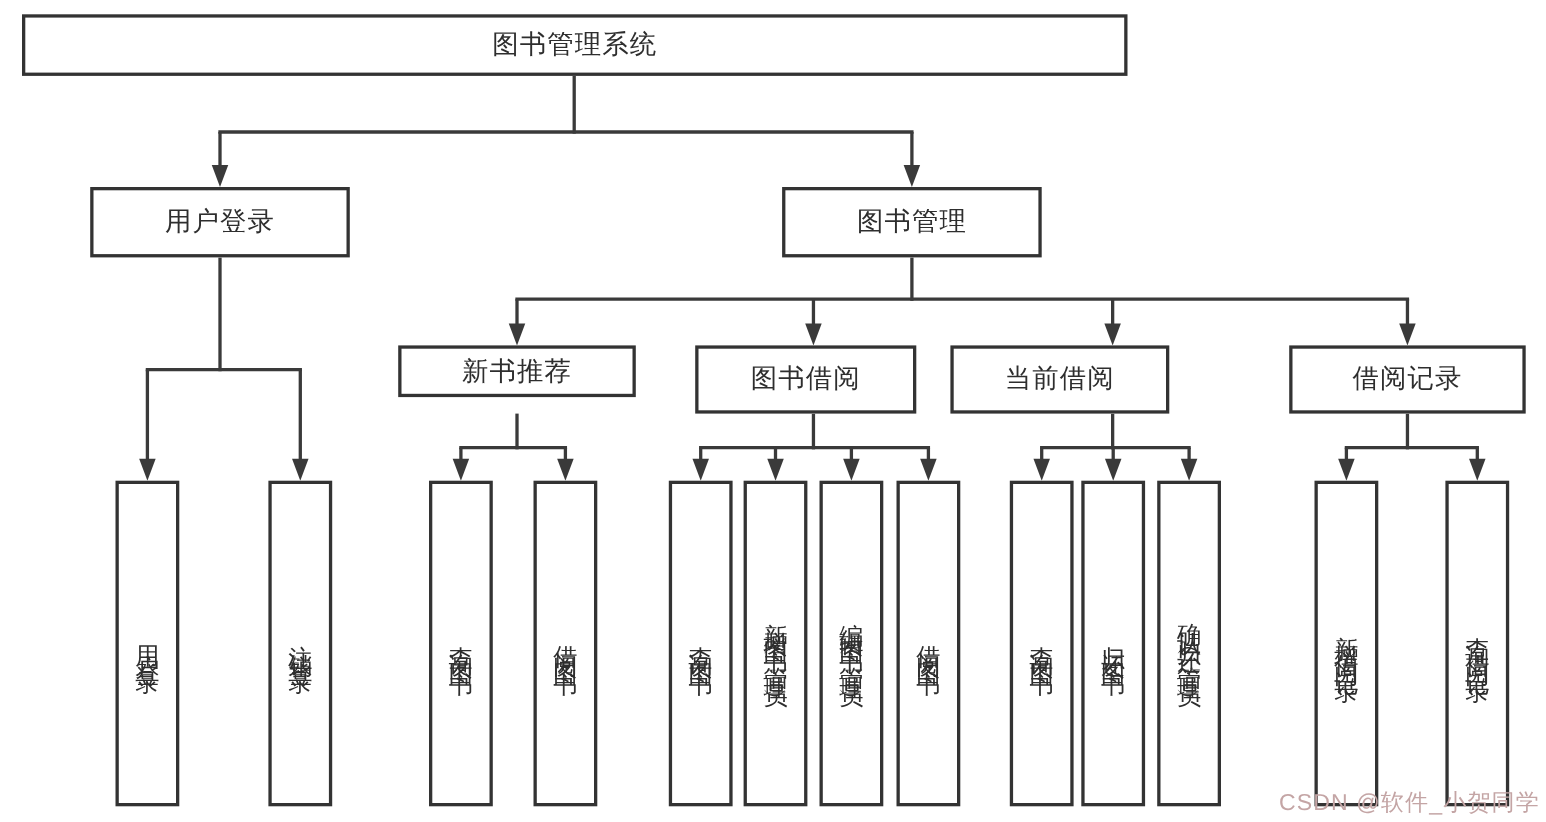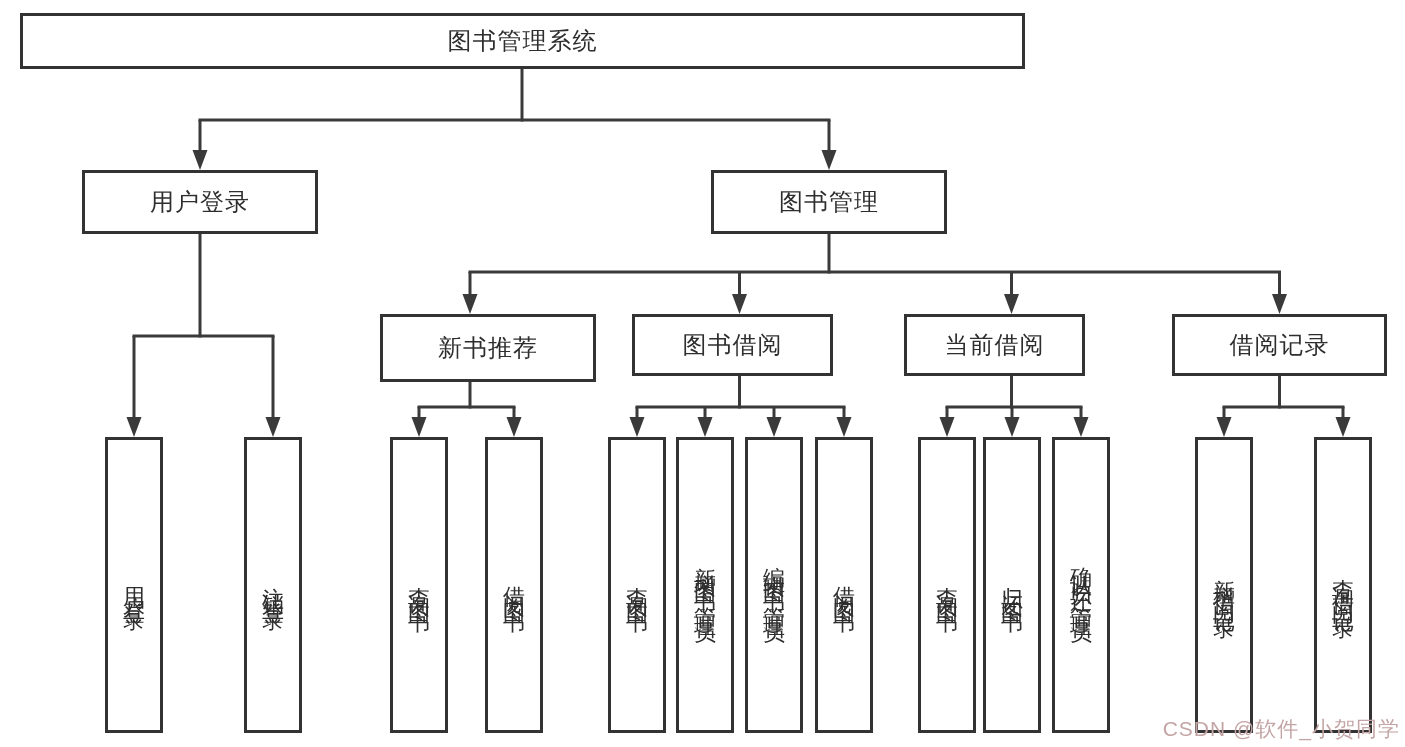--- a/index.html
+++ b/index.html
@@ -96,23 +96,23 @@
     <polygon points="1224,437 1216.5,417 1231.5,417"></polygon>
     <polygon points="1343,437 1335.5,417 1350.5,417"></polygon>
   </g>
 </svg>
 
 <div class="box" style="left:20px;top:13px;width:1005px;height:56px;text-align:center;">图书管理系统</div>
 
 <div class="box" style="left:82px;top:170px;width:236px;height:64px;">用户登录</div>
 <div class="box" style="left:711px;top:170px;width:236px;height:64px;text-align:right;">图书管理</div>
 
-<div class="box" style="left:362px;top:314px;width:216px;height:68px;margin-left:18px;">新书推荐</div>
+<div class="box" style="left:362px;top:314px;width:216px;height:47px;">新书推荐</div>
 <div class="box" style="left:632px;top:314px;width:201px;height:62px;">图书借阅</div>
-<div class="box" style="left:904px;top:314px;width:181px;height:62px;">当前借阅</div>
+<div class="box" style="left:864px;top:314px;width:199px;height:62px;">当前借阅</div>
 <div class="box" style="left:1172px;top:314px;width:215px;height:62px;">借阅记录</div>
 
 <div class="vbox" style="left:105px;top:437px;width:58px;height:296px;">用户登录</div>
 <div class="vbox" style="left:244px;top:437px;width:58px;height:296px;">注销登录</div>
 
 <div class="vbox" style="left:390px;top:437px;width:58px;height:296px;">查询图书</div>
 <div class="vbox" style="left:485px;top:437px;width:58px;height:296px;">借阅图书</div>
 
 <div class="vbox" style="left:608px;top:437px;width:58px;height:296px;">查询图书</div>
 <div class="vbox" style="left:676px;top:437px;width:58px;height:296px;">新增图书（管理员）</div>

